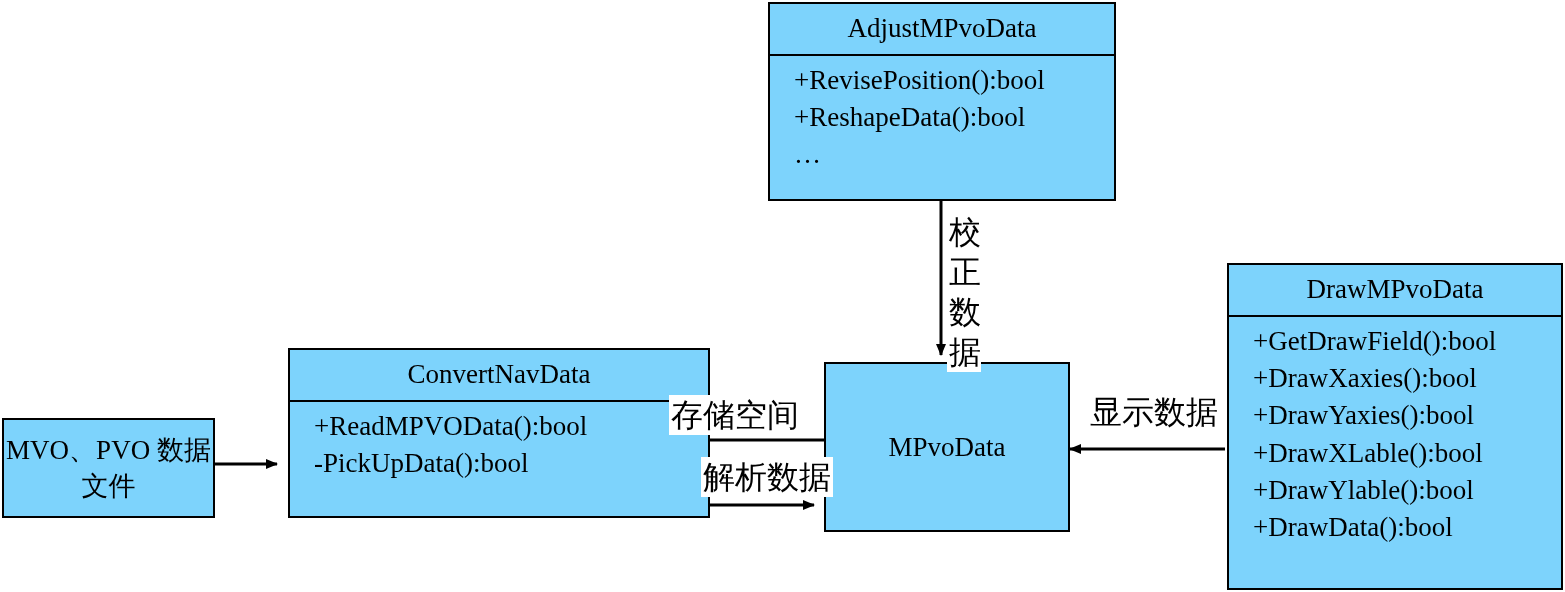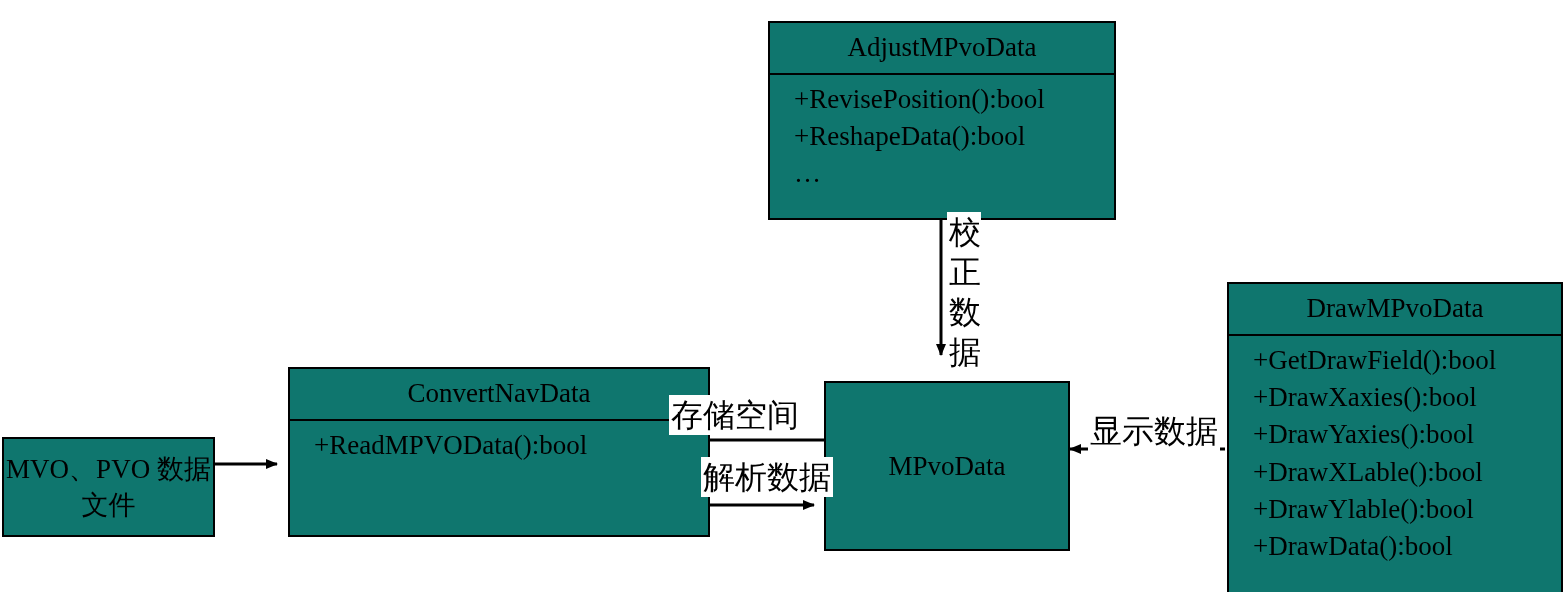--- a/index.html
+++ b/index.html
@@ -12,23 +12,22 @@
     width: 1565px;
     height: 592px;
     background: #ffffff;
     font-family: "Liberation Serif", "DejaVu Serif", serif;
     color: #000000;
     overflow: hidden;
   }
   .box {
     position: absolute;
     border: 2px solid #000000;
-    background: #0f766e;
+    background: #7dd3fc;
     box-sizing: border-box;
-    margin-top: 19px;
   }
   .box-title {
     text-align: center;
     font-size: 27px;
     line-height: 1.25;
     padding: 8px 6px;
     white-space: pre-line;
   }
   .divider {
     border-top: 2px solid #000000;
@@ -103,20 +102,21 @@
       <div>+ReshapeData():bool</div>
       <div>…</div>
     </div>
   </div>
 
   <div class="box" style="left:288px; top:348px; width:422px; height:170px;">
     <div class="box-title">ConvertNavData</div>
     <div class="divider"></div>
     <div class="box-members">
       <div>+ReadMPVOData():bool</div>
+      <div>-PickUpData():bool</div>
     </div>
   </div>
 
   <div class="box" style="left:1227px; top:263px; width:336px; height:327px;">
     <div class="box-title">DrawMPvoData</div>
     <div class="divider"></div>
     <div class="box-members">
       <div>+GetDrawField():bool</div>
       <div>+DrawXaxies():bool</div>
       <div>+DrawYaxies():bool</div>
@@ -134,15 +134,15 @@
     <div class="center-text">MVO、PVO
 数据文件</div>
   </div>
 
   <div class="edge-label vertical" style="left:947px; top:212px;">校正数据</div>
 
   <div class="edge-label" style="left:669px; top:395px;">存储空间</div>
 
   <div class="edge-label" style="left:692px; top:457px;margin-left:9px;">解析数据</div>
 
-  <div class="edge-label" style="left:1088px; top:411px;">显示数据</div>
+  <div class="edge-label" style="left:1088px; top:392px;">显示数据</div>
 
 </div>
 
 </body></html>

